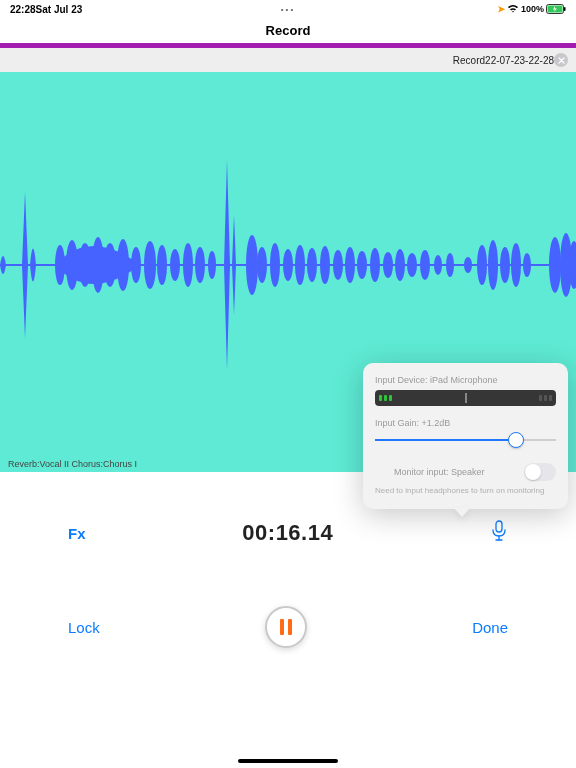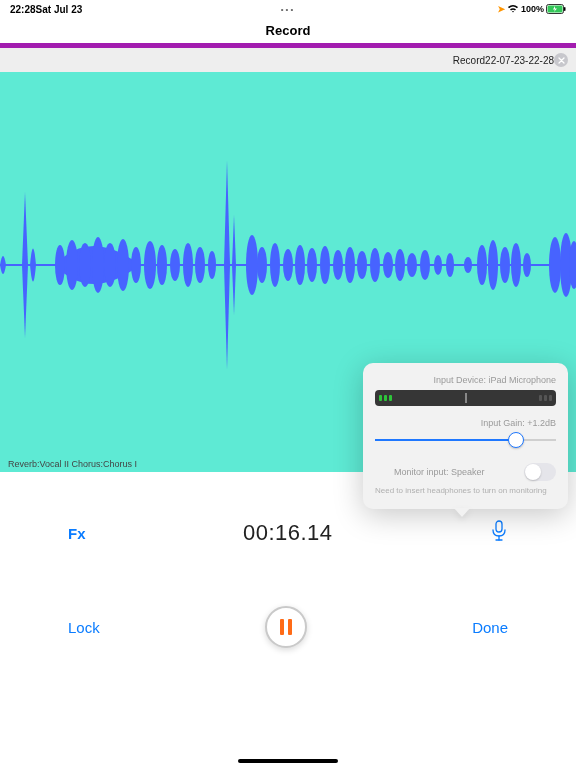--- a/index.html
+++ b/index.html
@@ -21,40 +21,40 @@
 
     
     .wave-area { background:#5eead4; height: 400px; position:relative; overflow:hidden; }
     .wave-svg { position:absolute; top:0; left:0; width:100%; height:100%; }
 
     .effects-label { position:absolute; left:8px; bottom:3px; font-size:9px; color:#444; }
 
     
     .popover { position:absolute; right:8px; top: 363px; width: 205px; background: #f2f2f2; border-radius: 10px; box-shadow: 0 6px 30px rgba(0,0,0,0.22); padding: 12px 12px 14px 12px; z-index:5; }
     .popover::after { content:""; position:absolute; bottom:-8px; right: 98px; width:0; height:0; border-left:8px solid transparent; border-right:8px solid transparent; border-top:9px solid #f2f2f2; filter: drop-shadow(0 3px 3px rgba(0,0,0,0.08)); }
-    .pop-label { font-size: 9px; color:#9a9a9a; margin-bottom:5px;text-align:right; }
+    .pop-label { font-size: 9px; color:#9a9a9a; margin-bottom:5px; }
     .level-meter { height: 16px; background:#363636; border-radius:4px; display:flex; align-items:center; padding:0 4px; justify-content:space-between; margin-bottom: 12px; }
     .level-seg { display:flex; gap:2px; }
     .level-seg span { width:3px; height:6px; background:#2ec43a; display:block; border-radius:1px; }
     .level-seg.dim span { background:#555; }
     .level-center { width:2px; height:10px; background:#888; }
     .gain-slider { position:relative; height: 14px; margin-bottom: 16px; }
     .gain-track { position:absolute; top:50%; left:0; right:0; height:2px; background:#cfcfcf; transform:translateY(-50%); }
     .gain-fill { position:absolute; top:50%; left:0; width:78%; height:2px; background:#1f78ff; transform:translateY(-50%); }
     .gain-thumb { position:absolute; top:50%; left:78%; width:16px; height:16px; background:#fff; border:1.5px solid #1f78ff; border-radius:50%; transform:translate(-50%,-50%); box-shadow:0 1px 2px rgba(0,0,0,0.2); }
     .monitor-row { display:flex; align-items:center; justify-content:space-between; margin-bottom:5px; }
     .toggle { width:32px; height:18px; background:#e5e5ea; border-radius:9px; position:relative; }
     .toggle::after { content:""; position:absolute; width:16px; height:16px; background:#fff; border-radius:50%; top:1px; left:1px; box-shadow:0 1px 2px rgba(0,0,0,0.2); }
     .pop-hint { font-size:8px; color:#b0b0b0; }
 
     
     .controls { background:#fff; }
     .ctrl-top { display:flex; align-items:center; justify-content:space-between; padding: 48px 68px 0 68px; }
     .fx-btn { color:#0a7cff; font-size:15px; font-weight:700; }
-    .timer { font-size:22px; color:#222; font-weight:400; letter-spacing:0.5px; }
+    .timer { font-size:22px; color:#222; font-weight:700; letter-spacing:0.5px; }
     .mic-btn { color:#0a7cff; }
     .mic-svg { width:18px; height:22px; }
 
     .ctrl-bottom { display:flex; align-items:center; justify-content:space-between; padding: 60px 68px 0 68px; }
     .side-btn { color:#0a7cff; font-size:15px; font-weight:400; }
     .rec-btn { width:42px; height:42px; border-radius:50%; background:#fff; border:2px solid #c9c9c9; display:flex; align-items:center; justify-content:center; box-shadow:0 2px 6px rgba(0,0,0,0.15); }
     .pause-bars { display:flex; gap:4px; }
     .pause-bars span { width:4px; height:16px; background:#ff6b17; border-radius:1px; }
 
     .home-ind { position:absolute; bottom:5px; left:50%; transform:translateX(-50%); width:100px; height:4px; background:#000; border-radius:3px; }
@@ -181,21 +181,21 @@
   <div class="pop-label">Input Gain: +1.2dB</div>
   <div class="gain-slider">
     <div class="gain-track"></div>
     <div class="gain-fill"></div>
     <div class="gain-thumb"></div>
   </div>
   <div class="monitor-row">
     <div class="pop-label" style="margin-bottom:0;padding-left:19px;">Monitor input: Speaker</div>
     <div class="toggle"></div>
   </div>
-  <div class="pop-hint">Need to insert headphones to turn on monitoring</div>
+  <div class="pop-hint">Need to input headphones to turn on monitoring</div>
 </div>
 
 <div class="controls">
   <div class="ctrl-top">
     <div class="fx-btn">Fx</div>
     <div class="timer">00:16.14</div>
     <div class="mic-btn">
       <svg class="mic-svg" viewBox="0 0 18 22">
         <rect x="6" y="1" width="6" height="11" rx="3" fill="none" stroke="#0a7cff" stroke-width="1.3"></rect>
         <path d="M3 10 Q3 16 9 16 Q15 16 15 10" fill="none" stroke="#0a7cff" stroke-width="1.3" stroke-linecap="round"></path>

